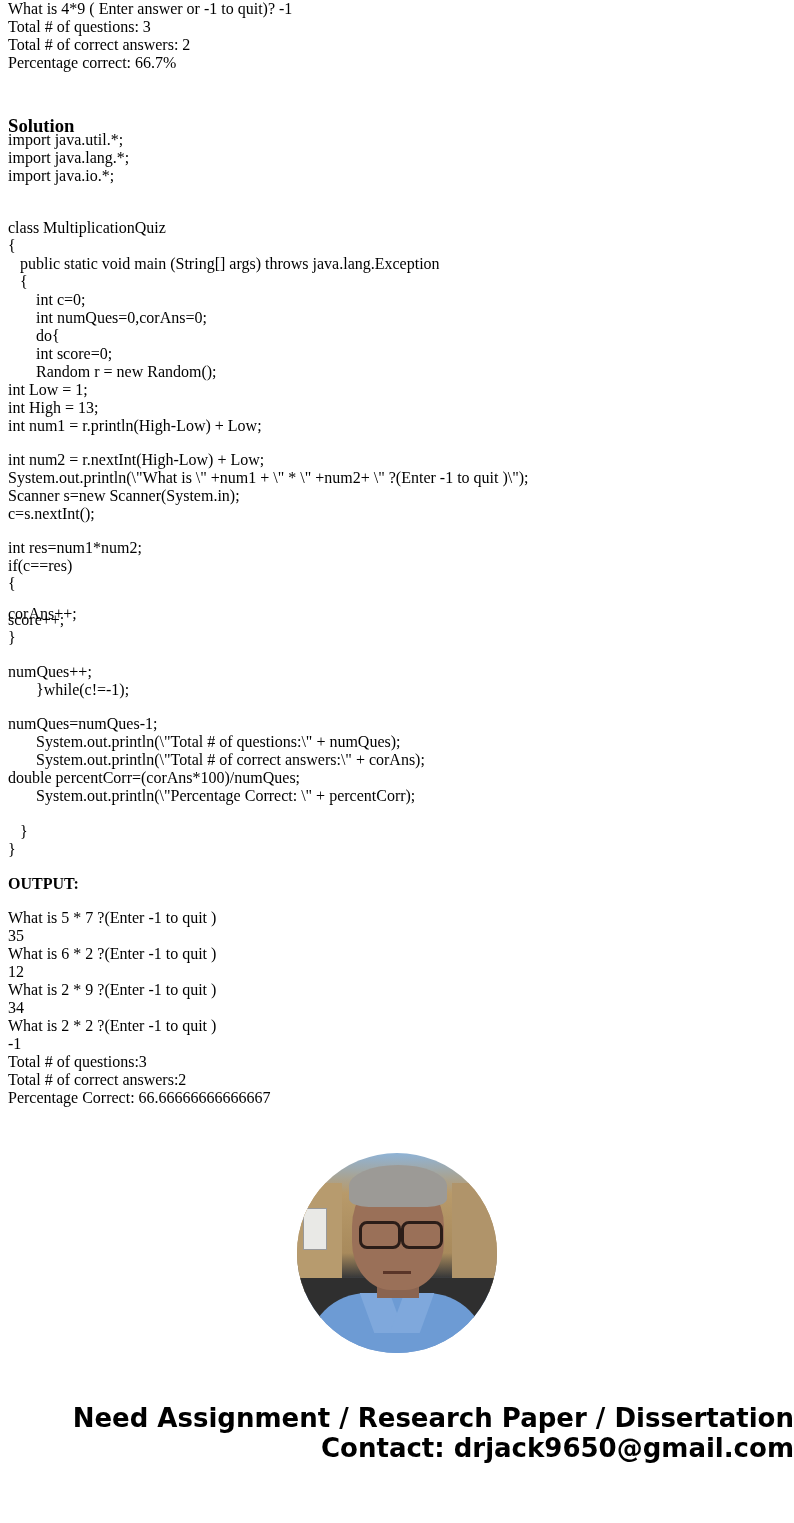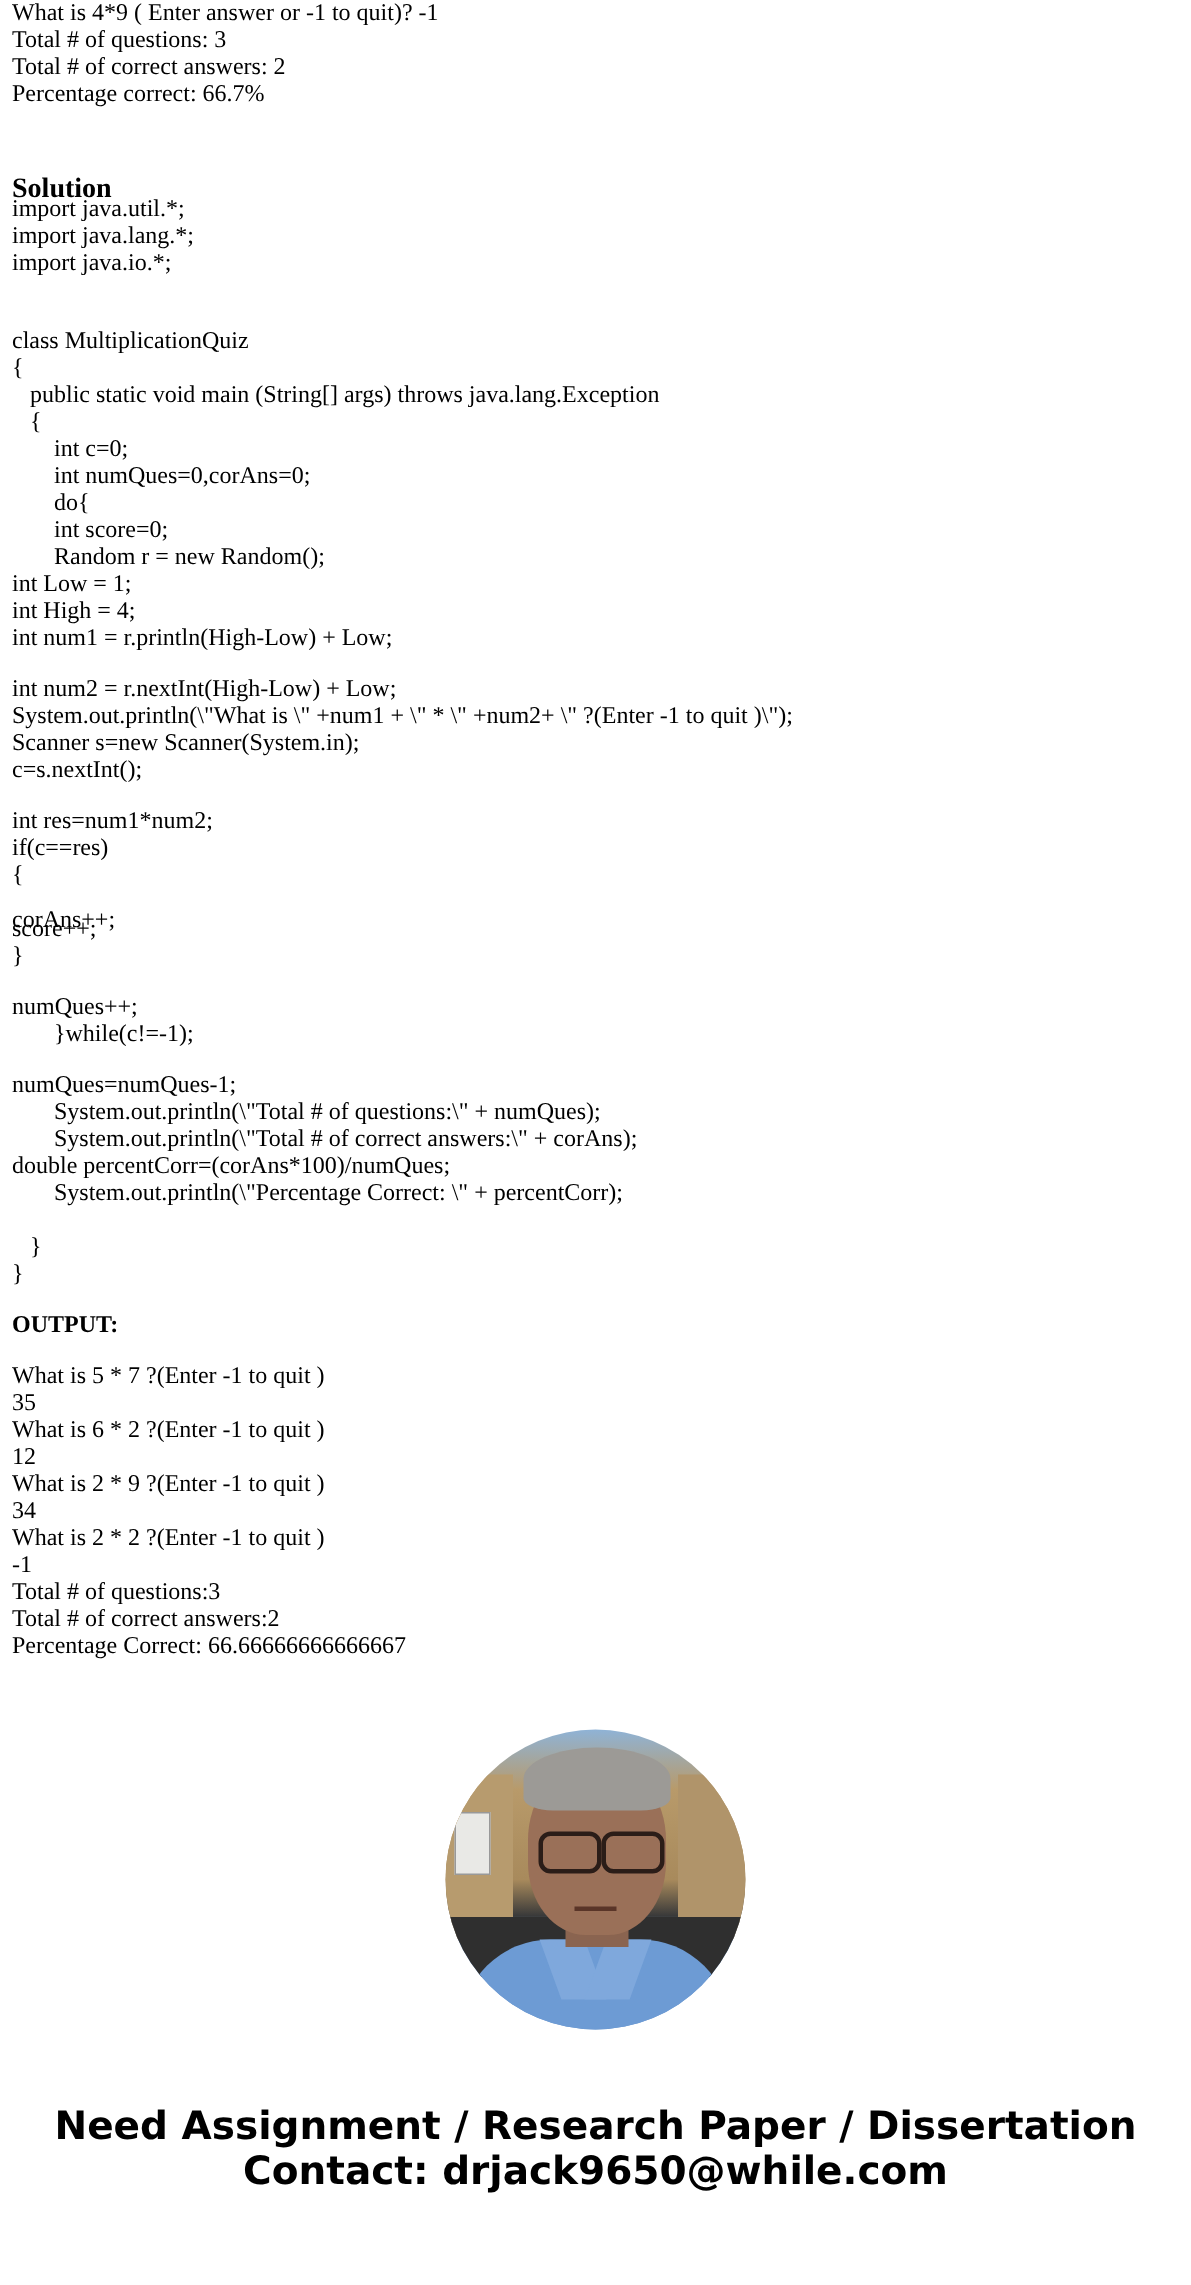--- a/index.html
+++ b/index.html
@@ -27,21 +27,21 @@
     .avatar .shirt { position:absolute; left:10px; top:140px; width:180px; height:80px; background:#6d9bd4; border-radius:60px 60px 0 0; }
     .avatar .collar-l { position:absolute; left:70px; top:140px; width:30px; height:40px; background:#7fa8dc; transform:skewX(20deg); }
     .avatar .collar-r { position:absolute; left:100px; top:140px; width:30px; height:40px; background:#7fa8dc; transform:skewX(-20deg); }
     .avatar .neck { position:absolute; left:80px; top:115px; width:42px; height:30px; background:#8a6450; }
     .avatar .face { position:absolute; left:55px; top:22px; width:92px; height:115px; background:#9a7058; border-radius:45% 45% 42% 42%; }
     .avatar .hair { position:absolute; left:52px; top:12px; width:98px; height:42px; background:#9c9a96; border-radius:50% 50% 20% 20%; }
     .avatar .glass-l { position:absolute; left:62px; top:68px; width:36px; height:22px; border:3px solid #2b1d18; border-radius:8px; }
     .avatar .glass-r { position:absolute; left:104px; top:68px; width:36px; height:22px; border:3px solid #2b1d18; border-radius:8px; }
     .avatar .mouth { position:absolute; left:86px; top:118px; width:28px; height:3px; background:#5a3528; }
     .promo {
-      position: absolute; left: 0; top: 1403px; width: 794px; text-align: center;
+      position: absolute; left: 0; top: 1403px; width: 794px; text-align: right;
       font-family: "DejaVu Sans", sans-serif; font-weight: bold; font-size: 26px; line-height: 30px;
     }
   </style>
 </head>
 <body>
 
 <div>
   <div class="line" style="top:0px">What is 4*9 ( Enter answer or -1 to quit)? -1</div>
   <div class="line" style="top:18px">Total # of questions: 3</div>
   <div class="line" style="top:36px">Total # of correct answers: 2</div>
@@ -57,21 +57,21 @@
   <div class="line" style="top:219px">class MultiplicationQuiz</div>
   <div class="line" style="top:237px">{</div>
   <div class="line" style="top:255px">   public static void main (String[] args) throws java.lang.Exception</div>
   <div class="line" style="top:273px">   {</div>
   <div class="line" style="top:291px">       int c=0;</div>
   <div class="line" style="top:309px">       int numQues=0,corAns=0;</div>
   <div class="line" style="top:327px">       do{</div>
   <div class="line" style="top:345px">       int score=0;</div>
   <div class="line" style="top:363px">       Random r = new Random();</div>
   <div class="line" style="top:381px">int Low = 1;</div>
-  <div class="line" style="top:399px">int High = 4;</div>
+  <div class="line" style="top:399px">int High = 13;</div>
   <div class="line" style="top:417px">int num1 = r.println(High-Low) + Low;</div>
   <div class="line" style="top:451px">int num2 = r.nextInt(High-Low) + Low;</div>
   <div class="line" style="top:469px">System.out.println(\"What is \" +num1 + \" * \" +num2+ \" ?(Enter -1 to quit )\");</div>
   <div class="line" style="top:487px">Scanner s=new Scanner(System.in);</div>
   <div class="line" style="top:505px">c=s.nextInt();</div>
   <div class="line" style="top:539px">int res=num1*num2;</div>
   <div class="line" style="top:557px">if(c==res)</div>
   <div class="line" style="top:575px">{</div>
   <div class="line" style="top:605px">corAns++;</div>
   <div class="line" style="top:611px">score++;</div>
@@ -114,14 +114,14 @@
   <div class="neck"></div>
   <div class="face"></div>
   <div class="hair"></div>
   <div class="glass-l"></div>
   <div class="glass-r"></div>
   <div class="mouth"></div>
 </div>
 
 <div class="promo">
   <div>Need Assignment / Research Paper / Dissertation</div>
-  <div>Contact: drjack9650@while.com</div>
+  <div>Contact: drjack9650@gmail.com</div>
 </div>
 
 </body></html>

